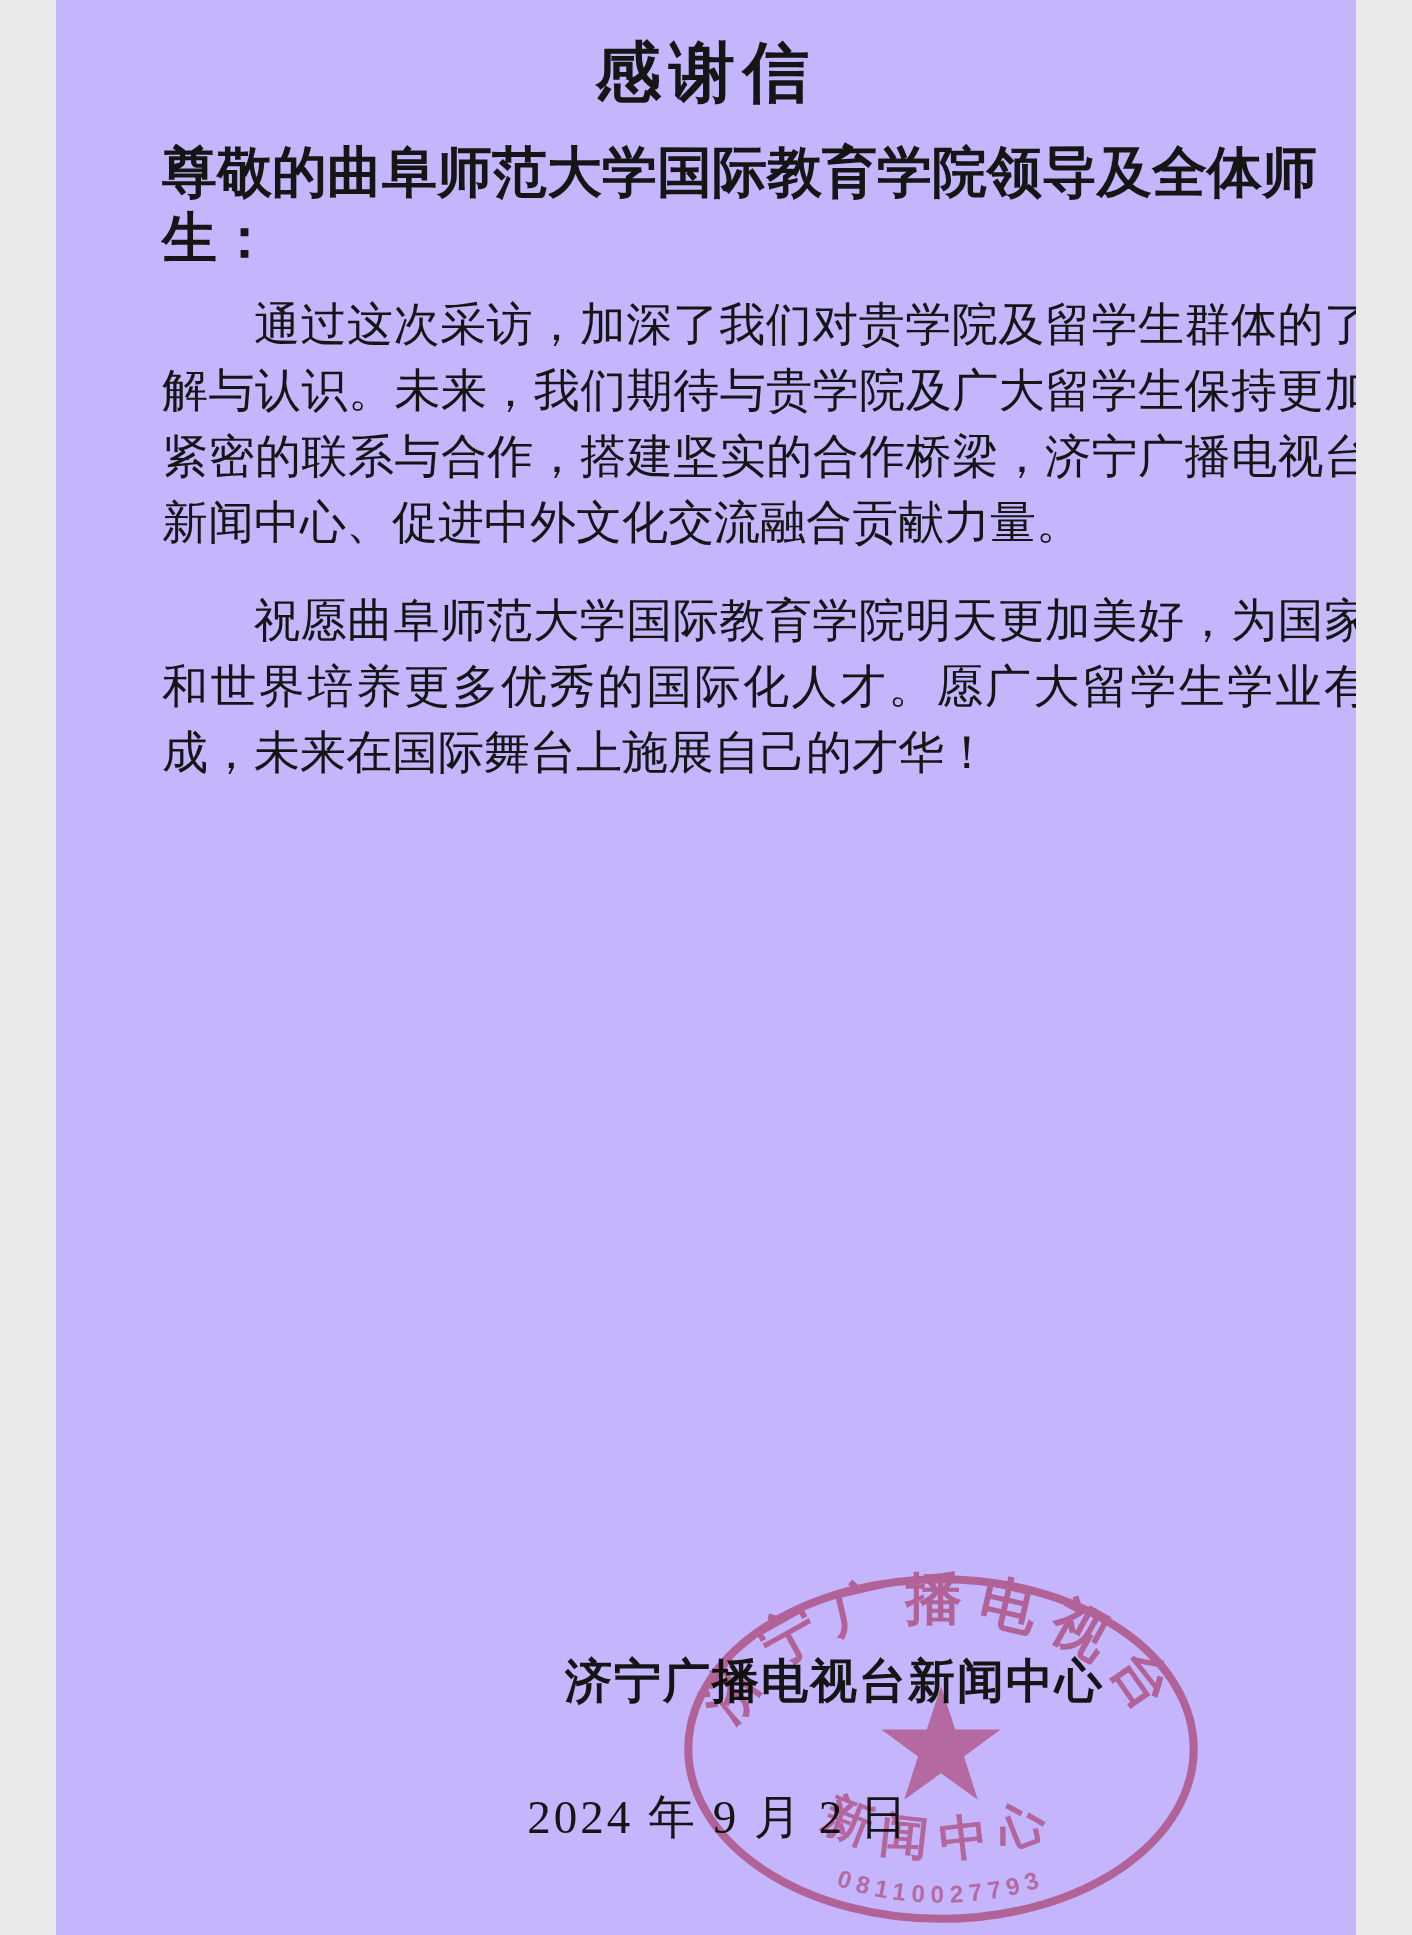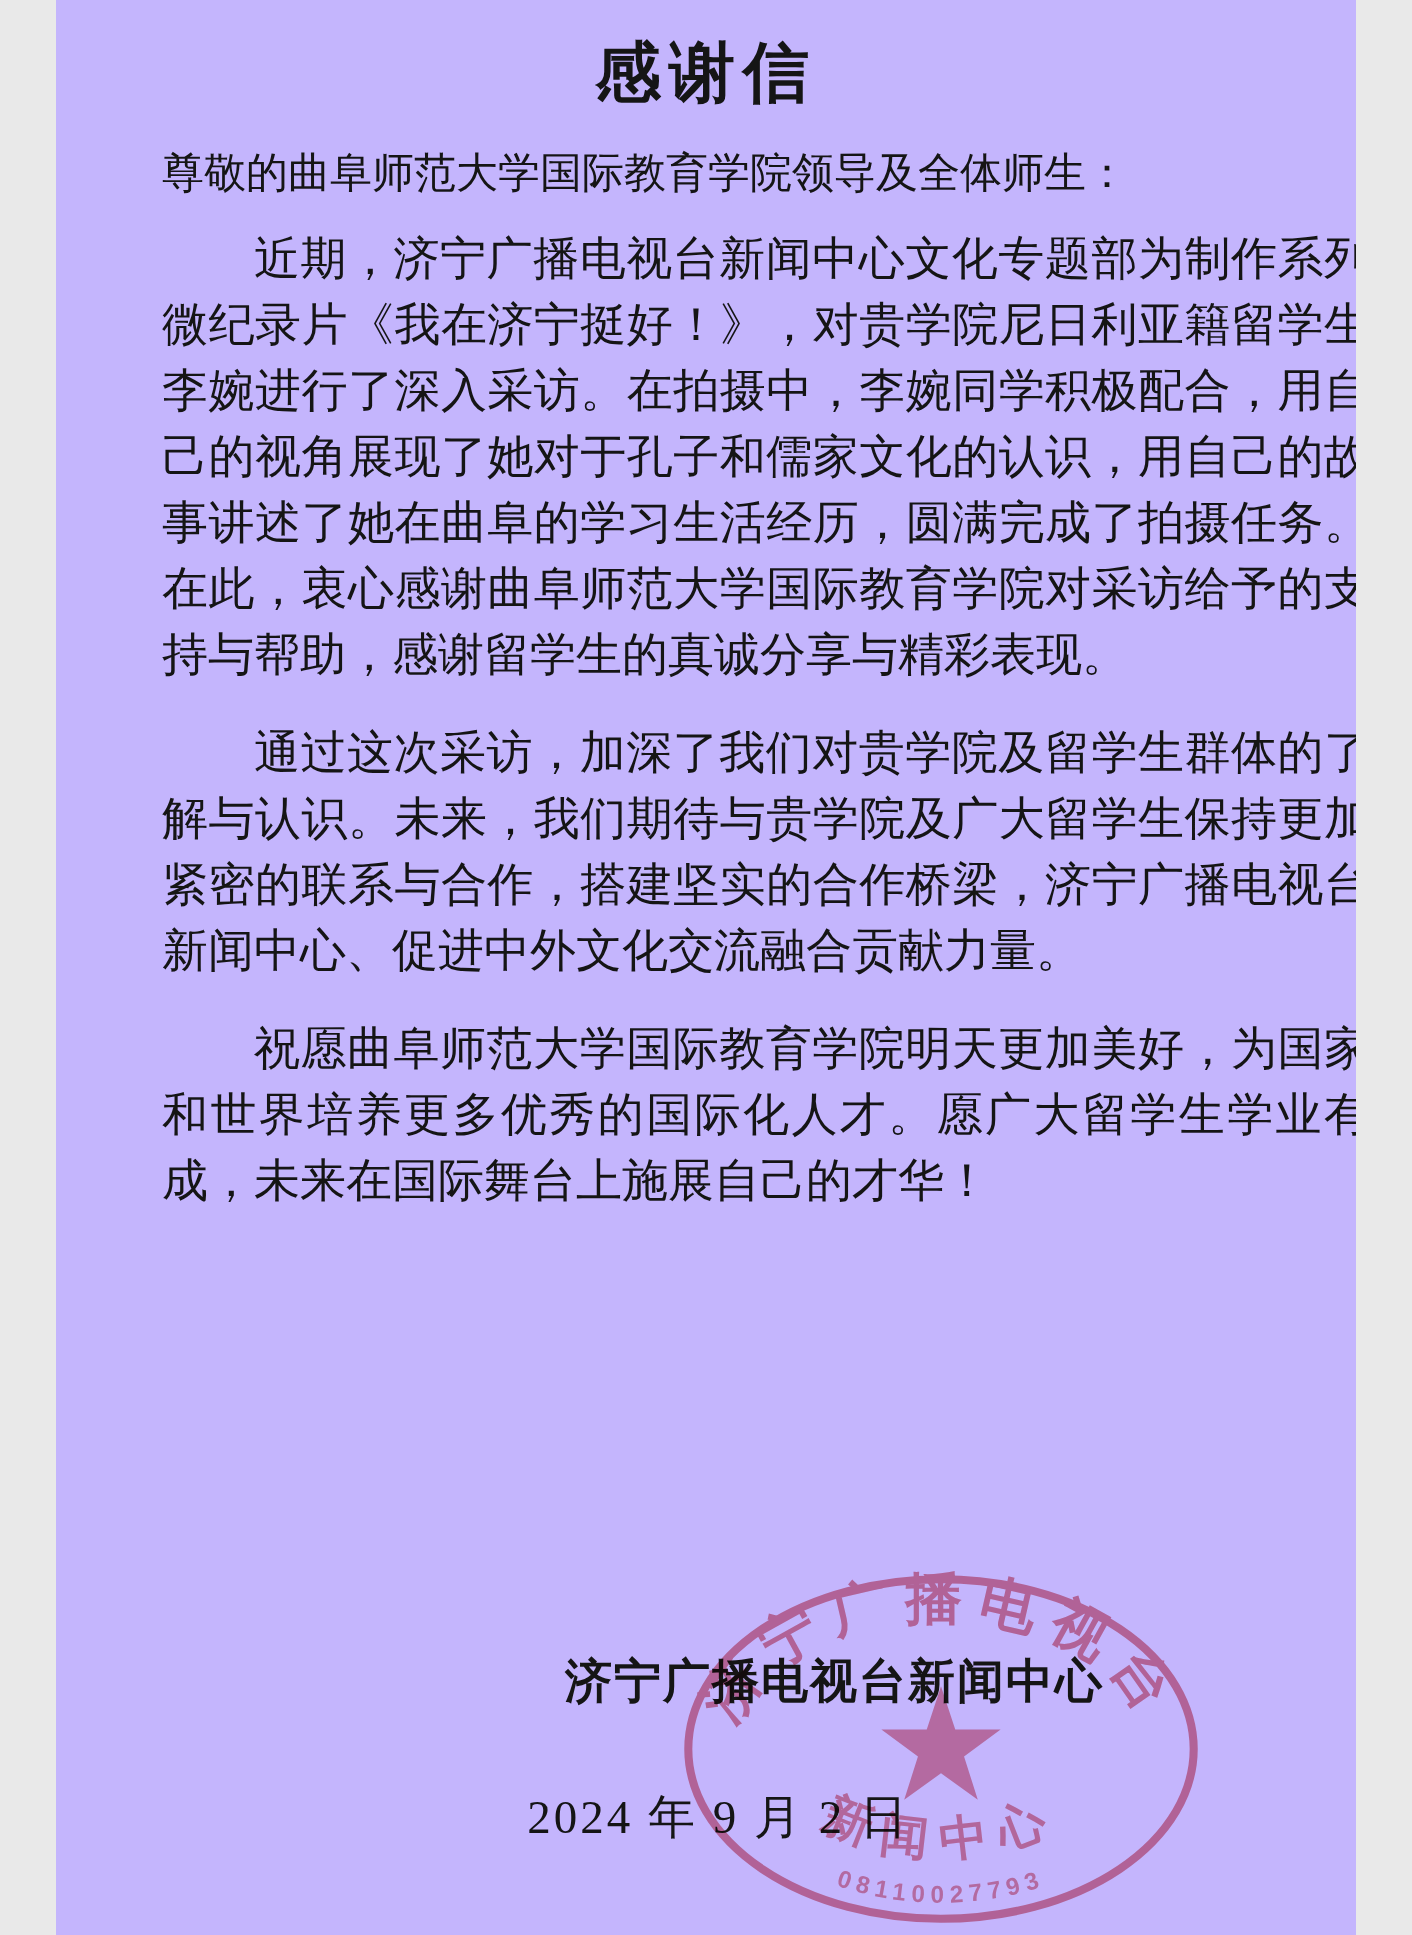--- a/index.html
+++ b/index.html
@@ -22,23 +22,23 @@
     letter-spacing: 8px;
   }
   .body-block {
     position: absolute;
     left: 106px;
     top: 140px;
     width: 1208px;
   }
   .salutation {
     margin: 0 0 20px 0;
-    font-size: 42px;
+    font-size: 55px;
     line-height: 66px;
-    font-weight: 400;
+    font-weight: 700;
   }
   .para {
     margin: 0 0 32px 0;
     font-size: 46px;
     line-height: 66px;
     text-indent: 92px;
     text-align: justify;
     font-weight: 500;
   }
   .signature {
@@ -80,21 +80,20 @@
 </style>
 </head>
 <body>
 
 <div class="page">
 
   <h1 class="title">感谢信</h1>
 
   <div class="body-block">
     <p class="salutation">尊敬的曲阜师范大学国际教育学院领导及全体师生：</p>
-    <p class="para">近期，济宁广播电视台新闻中心文化专题部为制作系列微纪录片《我在济宁挺好！》，对贵学院尼日利亚籍留学生李婉进行了深入采访。在拍摄中，李婉同学积极配合，用自己的视角展现了她对于孔子和儒家文化的认识，用自己的故事讲述了她在曲阜的学习生活经历，圆满完成了拍摄任务。在此，衷心感谢曲阜师范大学国际教育学院对采访给予的支持与帮助，感谢留学生的真诚分享与精彩表现。</p>
     <p class="para">通过这次采访，加深了我们对贵学院及留学生群体的了解与认识。未来，我们期待与贵学院及广大留学生保持更加紧密的联系与合作，搭建坚实的合作桥梁，济宁广播电视台新闻中心、促进中外文化交流融合贡献力量。</p>
     <p class="para">祝愿曲阜师范大学国际教育学院明天更加美好，为国家和世界培养更多优秀的国际化人才。愿广大留学生学业有成，未来在国际舞台上施展自己的才华！</p>
   </div>
 
   <div class="signature">济宁广播电视台新闻中心</div>
   <div class="date">2024 年 9 月 2 日</div>
 
   <svg class="stamp" viewBox="0 0 540 370" aria-hidden="true">
     <defs>
       <path id="arcTop" d="M 65.8 173.7 A 205 130 0 0 1 474.2 173.7" fill="none"></path>

